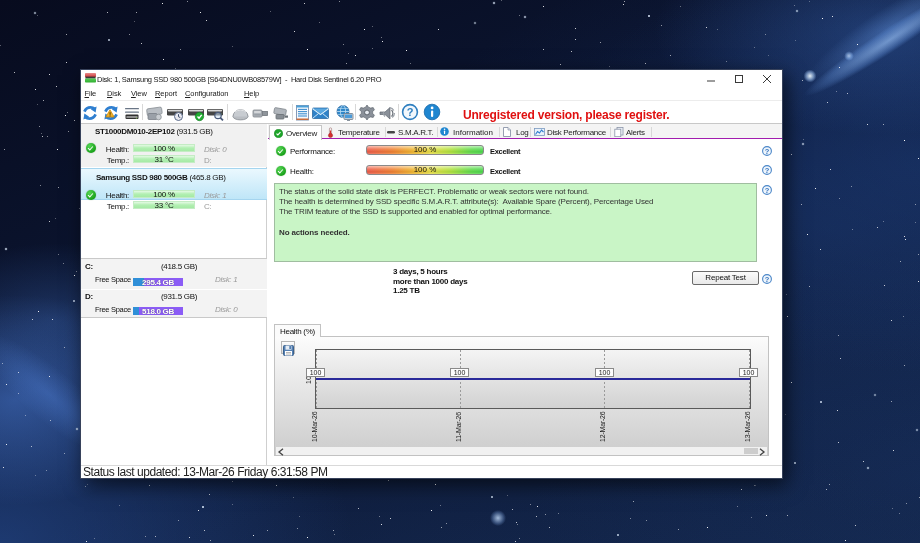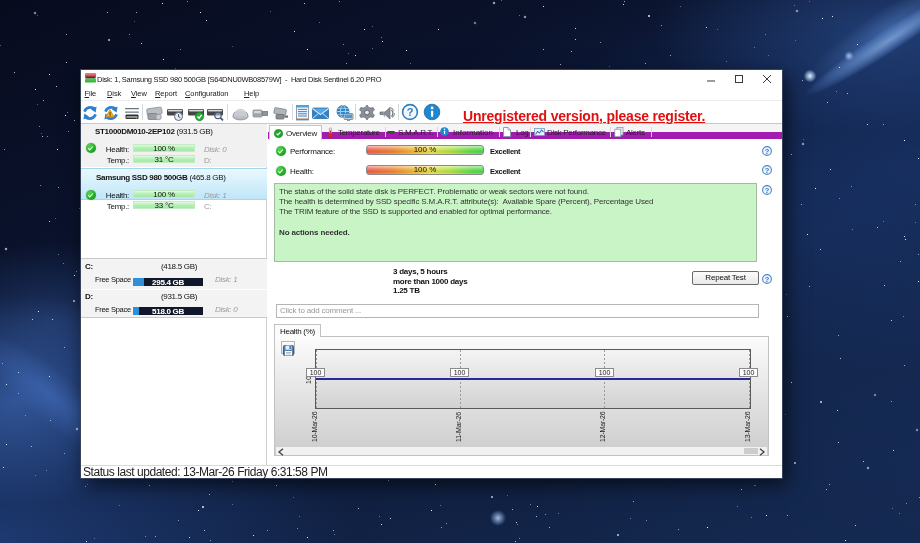--- a/index.html
+++ b/index.html
@@ -29,37 +29,37 @@
 #titlebar{height:17px;background:#fff;position:relative;font-size:7.5px;letter-spacing:-0.25px;color:#151515;}
 #titlebar .ttl{position:absolute;left:16px;top:5px;white-space:nowrap;}
 #appicon{position:absolute;left:4px;top:3px;width:11px;height:10px;}
 .caption{position:absolute;top:0;width:26px;height:17px;}
 #menubar{height:13px;background:#fff;font-size:7.5px;letter-spacing:-0.1px;color:#222;position:relative;}
 #menubar span{position:absolute;top:2px;}
 #menubar u{text-decoration:underline;text-underline-offset:0.5px;}
 #toolbar{height:24px;background:#fff;border-top:1px solid #ececec;border-bottom:1px solid #c8c8c8;position:relative;}
 #toolbar svg.tic{position:absolute;top:3px;}
 .tsep{position:absolute;top:3px;width:1px;height:16px;background:#d8d8d8;}
-#unreg{position:absolute;left:382px;top:7px;font-size:14px;letter-spacing:-0.2px;font-weight:bold;color:#e01010;text-decoration:underline;}
+#unreg{position:absolute;left:382px;top:7px;font-size:12px;letter-spacing:-0.2px;font-weight:bold;color:#e01010;}
 #main{position:absolute;top:54px;left:0;right:0;bottom:13px;background:#fff;}
 #leftpanel{position:absolute;left:0;top:0;width:186px;bottom:0;background:#fff;border-right:1px solid #cfcfcf;}
 #rightpanel{position:absolute;left:187px;top:0;right:0;bottom:0;background:#fff;}
 .dblock{position:absolute;left:0;width:186px;font-size:8px;letter-spacing:-0.3px;}
 .dhead{text-align:center;padding-top:3px;white-space:nowrap;color:#111;}
 .drow{position:absolute;color:#111;}
 .gbar{position:absolute;height:8px;width:62px;left:52px;background:linear-gradient(180deg,#e4fae4,#b2efb2 50%,#a5eaa5);border:1px solid #c4ecc4;text-align:center;font-size:8px;letter-spacing:-0.2px;line-height:7px;color:#111;}
 .gmark{position:absolute;width:10px;height:10px;border-radius:50%;background:radial-gradient(circle at 35% 30%,#55d655,#18a018 72%);box-shadow:0 0 1px rgba(0,90,0,.5);}
 .gmark:after{content:"";position:absolute;left:2.1px;top:2.7px;width:4.4px;height:2.4px;border-left:1.4px solid #fff;border-bottom:1.4px solid #fff;transform:rotate(-48deg);}
 .dmeta{position:absolute;color:#9a9a9a;font-style:italic;}
 .dletter{position:absolute;color:#9a9a9a;}
 .pblock{position:absolute;left:0;width:186px;background:#f3f3f3;font-size:8px;letter-spacing:-0.3px;color:#111;}
-.pbar{position:absolute;height:8px;left:52px;width:70px;background:#0f172a;text-align:center;}
+.pbar{position:absolute;height:8px;left:52px;width:50px;background:#8b5cf6;text-align:center;}
 .pbar i{position:absolute;left:0;top:0;bottom:0;background:#2f8fd8;}
 .pbar b{position:relative;font-style:normal;color:#fff;font-size:8px;line-height:8px;font-weight:bold;text-shadow:0 0 1px #555;}
-#tabbar{position:absolute;left:0;top:0;right:0;height:15px;background:#f4f4f4;border-bottom:7px solid #a21caf;font-size:8px;letter-spacing:-0.3px;color:#222;}
+#tabbar{position:absolute;left:0;top:0;right:0;height:15px;background:#f4f4f4;border-bottom:1px solid #a21caf;font-size:8px;letter-spacing:-0.3px;color:#222;}
 .tab{position:absolute;top:2px;height:13px;line-height:13px;white-space:nowrap;}
 .tab.active{background:#fff;border:1px solid #c6c6c6;border-bottom:none;top:1px;height:15px;line-height:13px;z-index:2;padding-top:1px;}
 .ovrow{position:absolute;font-size:8px;letter-spacing:-0.25px;color:#111;}
 .qicon{position:absolute;width:10px;height:10px;} .qicon svg{display:block;}
 .scalebar{position:absolute;left:98px;width:118px;height:10px;border:1px solid #8a8a8a;border-radius:3px;
  background:linear-gradient(180deg,rgba(255,255,255,.6),rgba(255,255,255,.15) 40%,rgba(0,0,0,.05) 75%,rgba(255,255,255,.2)),
  linear-gradient(90deg,#ee5948,#ef7f2f 22%,#eeb52d 40%,#e6de45 55%,#afe13b 72%,#5eda49 90%,#4bd74b);
  text-align:center;font-size:8px;line-height:8px;color:#111;}
 #greenbox{position:absolute;left:6px;top:59px;width:483px;height:79px;background:#c9f5c6;border:1px solid #a0bda0;font-size:8px;letter-spacing:-0.15px;color:#333;padding:3px 4px;line-height:10.2px;}
 #infolines{position:absolute;left:9px;top:143px;font-size:8px;letter-spacing:-0.25px;color:#111;line-height:9.7px;}
@@ -351,21 +351,20 @@
           </svg>
         </div>
       <div id="infovals">3 days, 5 hours<br>more than 1000 days<br>1.25 TB</div>
       <div id="repeatbtn">Repeat Test</div>
       <div class="qicon" style="left:494px;top:150px;">
           <svg width="10" height="10" viewBox="0 0 10 10">
             <circle cx="5" cy="5" r="4.4" fill="#eef5fc" stroke="#4a86c8" stroke-width="1.1"></circle>
             <text x="5" y="7.6" font-size="7.5" font-weight="bold" fill="#3a76be" text-anchor="middle" font-family="Liberation Sans, sans-serif">?</text>
           </svg>
         </div>
-      <div id="commentbox">Click to add comment ...</div>
       <div id="charttab">Health (%)</div>
       <div id="chartpanel">
         <div id="savebtn"><svg width="11" height="11" viewBox="0 0 11 11" style="margin:0 0 0 1px">
               <rect x="0.5" y="0.5" width="10" height="10" rx="1" fill="#5580b2" stroke="#3a618e"></rect>
               <rect x="2.5" y="0.5" width="6" height="4.2" fill="#e6edf5"></rect>
               <rect x="2" y="6" width="7" height="4.5" fill="#fff"></rect>
               <rect x="6.3" y="1" width="1.7" height="3" fill="#5580b2"></rect>
               <line x1="3" y1="7.5" x2="8" y2="7.5" stroke="#999" stroke-width="0.7"></line>
               <line x1="3" y1="9" x2="8" y2="9" stroke="#999" stroke-width="0.7"></line>
             </svg></div>

